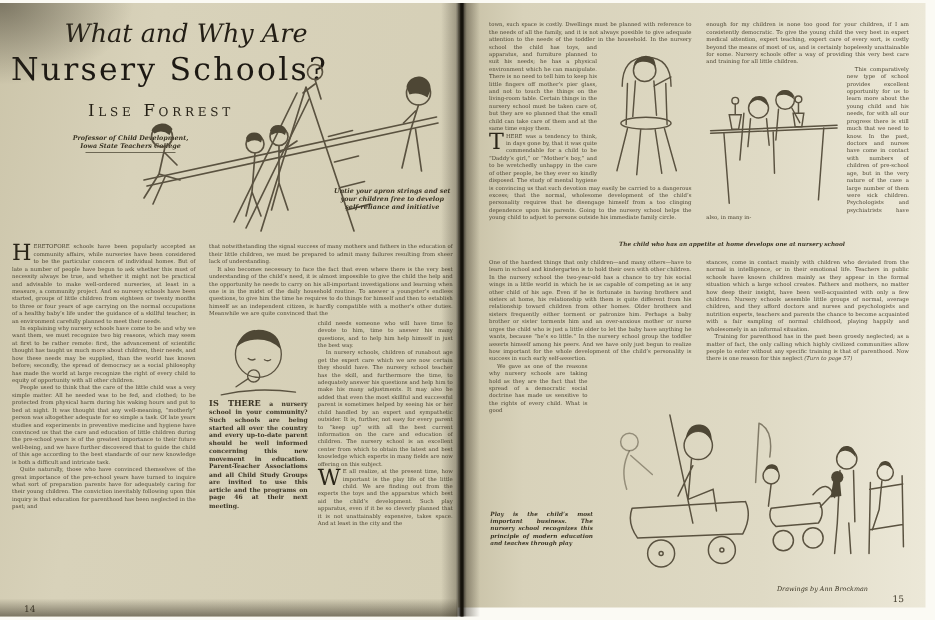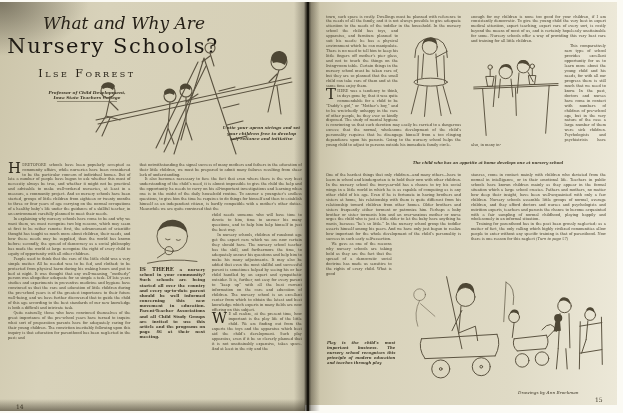--- a/index.html
+++ b/index.html
@@ -11,21 +11,21 @@
   .page-right{left:305px;width:312px;height:403px;background:linear-gradient(to right,#c6bfa4 0%,#d8d2ba 14%,#dfdac5 65%,#ece8d8 100%);}
   .shadow-tl{position:absolute;left:0;top:0;width:90px;height:55px;background:radial-gradient(ellipse at 0% 0%,rgba(60,55,42,.55),rgba(60,55,42,0) 70%);pointer-events:none;}
   .shadow-bl{position:absolute;left:0;bottom:0;width:305px;height:12px;background:linear-gradient(to top,rgba(48,42,28,.55),rgba(48,42,28,0));pointer-events:none;}
   .gutter{position:absolute;left:294px;top:0;width:26px;height:100%;z-index:6;background:linear-gradient(to right,rgba(40,34,22,0) 0%,rgba(40,34,22,.30) 38%,rgba(12,10,6,.92) 52%,rgba(40,34,22,.38) 66%,rgba(40,34,22,0) 100%);}
   .gutter-line{position:absolute;left:13px;top:0;width:2px;height:100%;background:#16130c;}
 
   
   .t1{position:absolute;left:26px;top:11px;width:196px;text-align:center;font-style:italic;font-size:17px;color:#241f16;}
   .t2{position:absolute;left:6px;top:32px;width:214px;text-align:center;font-size:21px;letter-spacing:1.5px;color:#1d1913;}
   .byrow{position:absolute;left:18px;top:63px;width:138px;text-align:center;font-style:italic;font-size:8px;color:#2c2719;}
-  .author{position:absolute;left:18px;top:65px;width:138px;text-align:center;font-size:11px;letter-spacing:2.5px;font-variant:small-caps;color:#241f15;}
+  .author{position:absolute;left:18px;top:65px;width:138px;text-align:right;font-size:11px;letter-spacing:2.5px;font-variant:small-caps;color:#241f15;}
   .affil{position:absolute;left:18px;top:88px;width:276px;transform:scale(.5);transform-origin:0 0;text-align:center;font-style:italic;font-weight:bold;font-size:8.5px;line-height:10px;color:#3a3424;}
   .affil .rule{width:120px;margin:3px auto 0;border-top:1px solid #4a4433;}
   .seesaw{position:absolute;left:86px;top:34px;}
   .cap-seesaw{position:absolute;left:222px;top:123px;width:158px;transform:scale(.5);transform-origin:0 0;font-weight:bold;font-style:italic;font-size:8.5px;line-height:10.5px;text-align:center;color:#3c3626;}
 
   
   .scalewrap{position:absolute;overflow:hidden;}
   .inner{transform:scale(.45);transform-origin:0 0;color:#4b4431;}
   p{margin:0;font-size:8px;line-height:11px;text-align:justify;}
   p.ind{text-indent:12px;}

